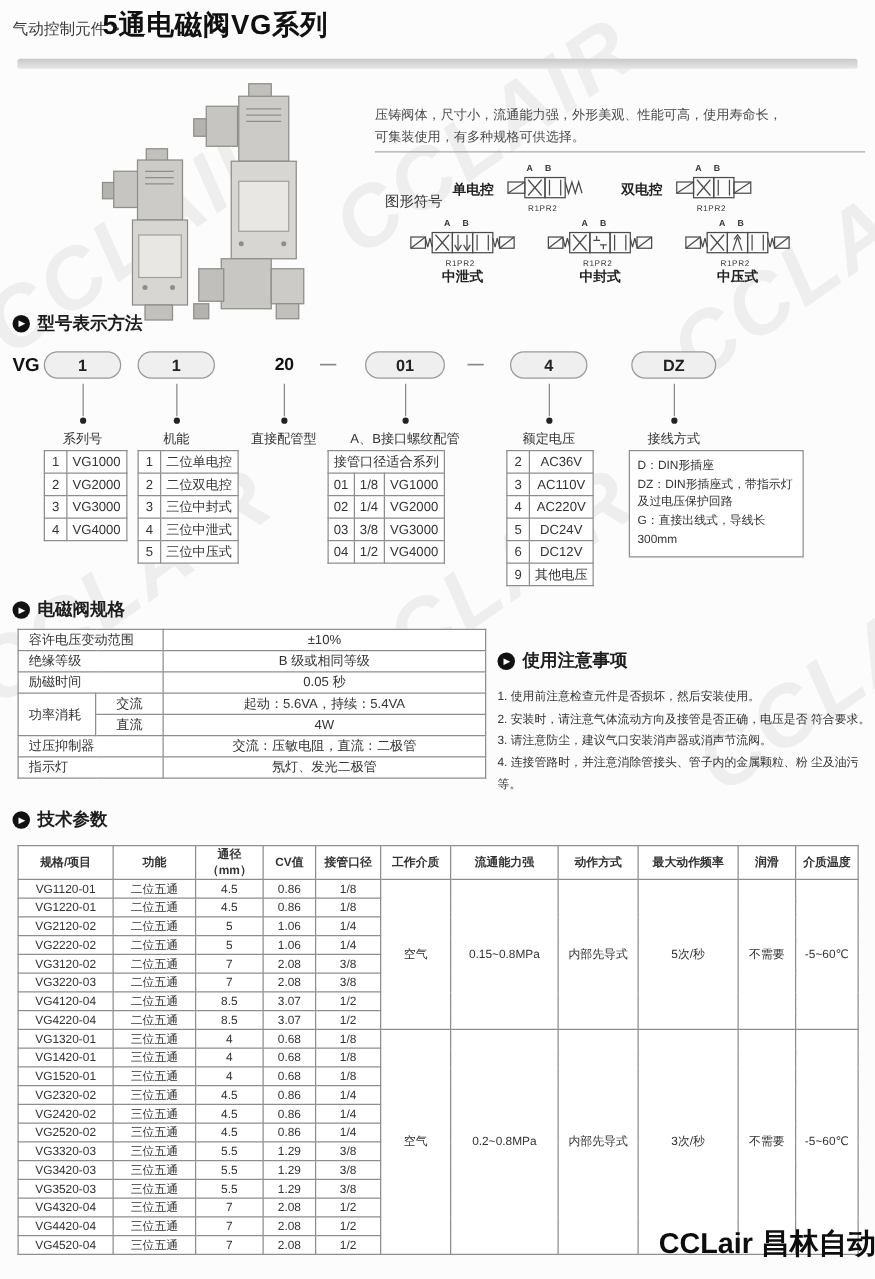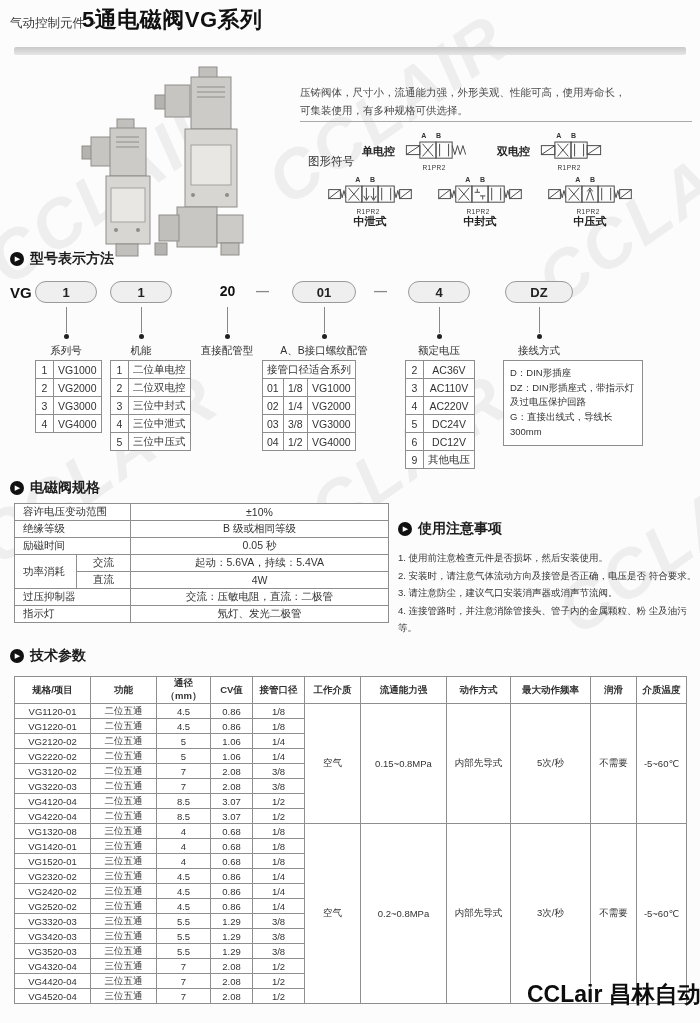--- a/index.html
+++ b/index.html
@@ -561,21 +561,21 @@
           <td>1/2</td>
         </tr>
         <tr>
           <td>VG4220-04</td>
           <td>二位五通</td>
           <td>8.5</td>
           <td>3.07</td>
           <td>1/2</td>
         </tr>
         <tr>
-          <td>VG1320-08</td>
+          <td>VG1320-01</td>
           <td>三位五通</td>
           <td>4</td>
           <td>0.68</td>
           <td>1/8</td>
           <td rowspan="12">空气</td>
           <td rowspan="12">0.2~0.8MPa</td>
           <td rowspan="12">内部先导式</td>
           <td rowspan="12">3次/秒</td>
           <td rowspan="12">不需要</td>
           <td rowspan="12">-5~60℃</td>

